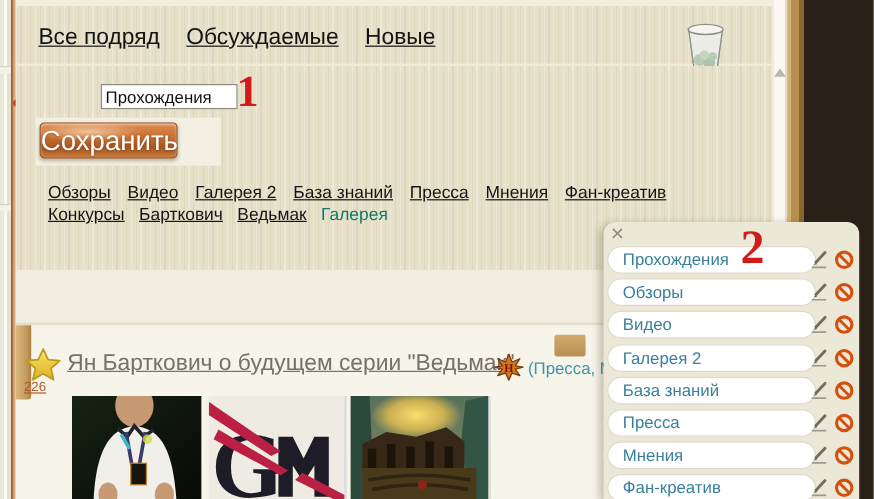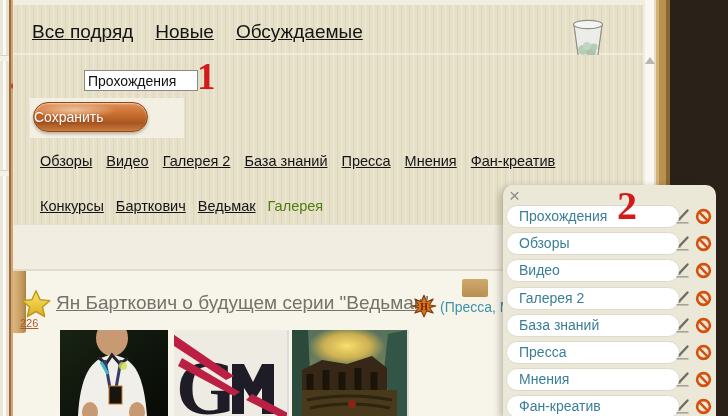--- a/index.html
+++ b/index.html
@@ -37,36 +37,36 @@
   .basket{position:absolute;left:556px;top:16px;width:64px;text-align:center;cursor:pointer;}
   .basket-label{font-size:13px;color:#2d2d28;margin-top:2px;}
   
   .cat-input{position:absolute;left:84px;top:70px;width:106px;height:19px;border:1px solid #8a8a82;background:#fff;
     font-family:"Liberation Sans",sans-serif;font-size:14px;color:#111;padding:0 3px;}
   .ann{position:absolute;font-family:"Liberation Serif",serif;font-weight:bold;color:#d31a1a;line-height:1;}
   .ann-1{left:197px;top:58px;font-size:37px;}
   .ann-2{left:617px;top:186px;font-size:40px;z-index:40;}
   .save-wrap{position:absolute;left:30px;top:98px;width:154px;height:40px;background:#f3efe2;}
   .pill-btn{
-    position:absolute;border-radius:15px;border:1px solid #8d4a1a;
+    position:absolute;border-radius:4px;border:1px solid #8d4a1a;
     background:
       radial-gradient(ellipse 60% 45% at 35% 25%, rgba(255,232,205,.65), rgba(255,255,255,0) 65%),
       linear-gradient(180deg,#df8c52 0%,#c86f30 40%,#a85722 72%,#c97a3d 100%);
     box-shadow:inset 0 1px 2px rgba(255,255,255,.55), 0 2px 3px rgba(90,60,30,.35);
-    color:#fff;font-size:14px;text-align:left;cursor:pointer;
+    color:#fff;font-size:23px;text-align:center;cursor:pointer;
     text-shadow:0 1px 2px rgba(115,58,18,.65);
   }
   .save-btn{left:33px;top:102px;width:113px;height:28px;line-height:28px;}
   .newpost-btn{left:35px;top:231px;width:123px;height:29px;line-height:29px;}
   
   .tabs-row{position:absolute;display:flex;gap:14px;}
   .tabs-row1{left:40px;top:153px;}
-  .tabs-row2{left:40px;top:198px;gap:12px;}
+  .tabs-row2{left:40px;top:171px;gap:12px;}
   .tab-link{font-size:14.5px;color:#141414;text-decoration:underline;cursor:pointer;white-space:nowrap;}
-  .tab-link.active{color:#4d7c0f;text-decoration:none;}
+  .tab-link.active{color:#0f766e;text-decoration:none;}
   
   .cardboard{position:absolute;left:13px;top:271px;width:13px;height:62px;
     background:linear-gradient(90deg,#dcb87e,#c49a5e 70%,#a87f45);border-radius:0 0 3px 0;}
   .tan-patch{position:absolute;left:462px;top:279px;width:26px;height:18px;
     background:linear-gradient(180deg,#cfa96d,#b98f52);border-radius:2px;}
   .fav-star{position:absolute;left:21px;top:289px;width:30px;height:30px;cursor:pointer;}
   .comments{position:absolute;left:20px;top:317px;font-size:11px;color:#ad5a28;text-decoration:underline;cursor:pointer;}
   .post-title{position:absolute;left:56px;top:292px;font-size:19px;color:#73726b;text-decoration:underline;cursor:pointer;white-space:nowrap;}
   .new-badge{position:absolute;left:411px;top:293px;width:26px;height:26px;}
   .cat-note{position:absolute;left:440px;top:299px;font-size:14px;color:#3f92a8;white-space:nowrap;}
@@ -99,22 +99,22 @@
   <div class="red-dot"></div>
   <div class="right-white"></div>
   <div class="scroll-arrow"></div>
   <div class="gold-strip"></div>
   <div class="dark-edge"></div>
 
   <div class="top-strip"></div>
   <div class="header-band texture"></div>
   <div class="nav-row">
     <span class="nav-link">Все подряд</span>
+    <span class="nav-link">Обсуждаемые</span>
     <span class="nav-link">Новые</span>
-    <span class="nav-link">Обсуждаемые</span>
   </div>
 
   <div class="basket">
     <svg width="46" height="46" viewBox="0 0 46 46">
       <path d="M9,9 L13.5,42 L32.5,42 L37,9 Z" fill="#e7e7e2" stroke="#9a9a92" stroke-width="1"></path>
       <circle cx="18" cy="34" r="5" fill="#74a374"></circle>
       <circle cx="26" cy="36" r="5" fill="#5c8f5c"></circle>
       <circle cx="22" cy="30" r="4" fill="#8ab58a"></circle>
       <circle cx="29" cy="31" r="3.4" fill="#6da06d"></circle>
       <path d="M9,9 L13.5,42 L32.5,42 L37,9 Z" fill="rgba(240,240,236,0.55)" stroke="#8f8f87" stroke-width="1"></path>

